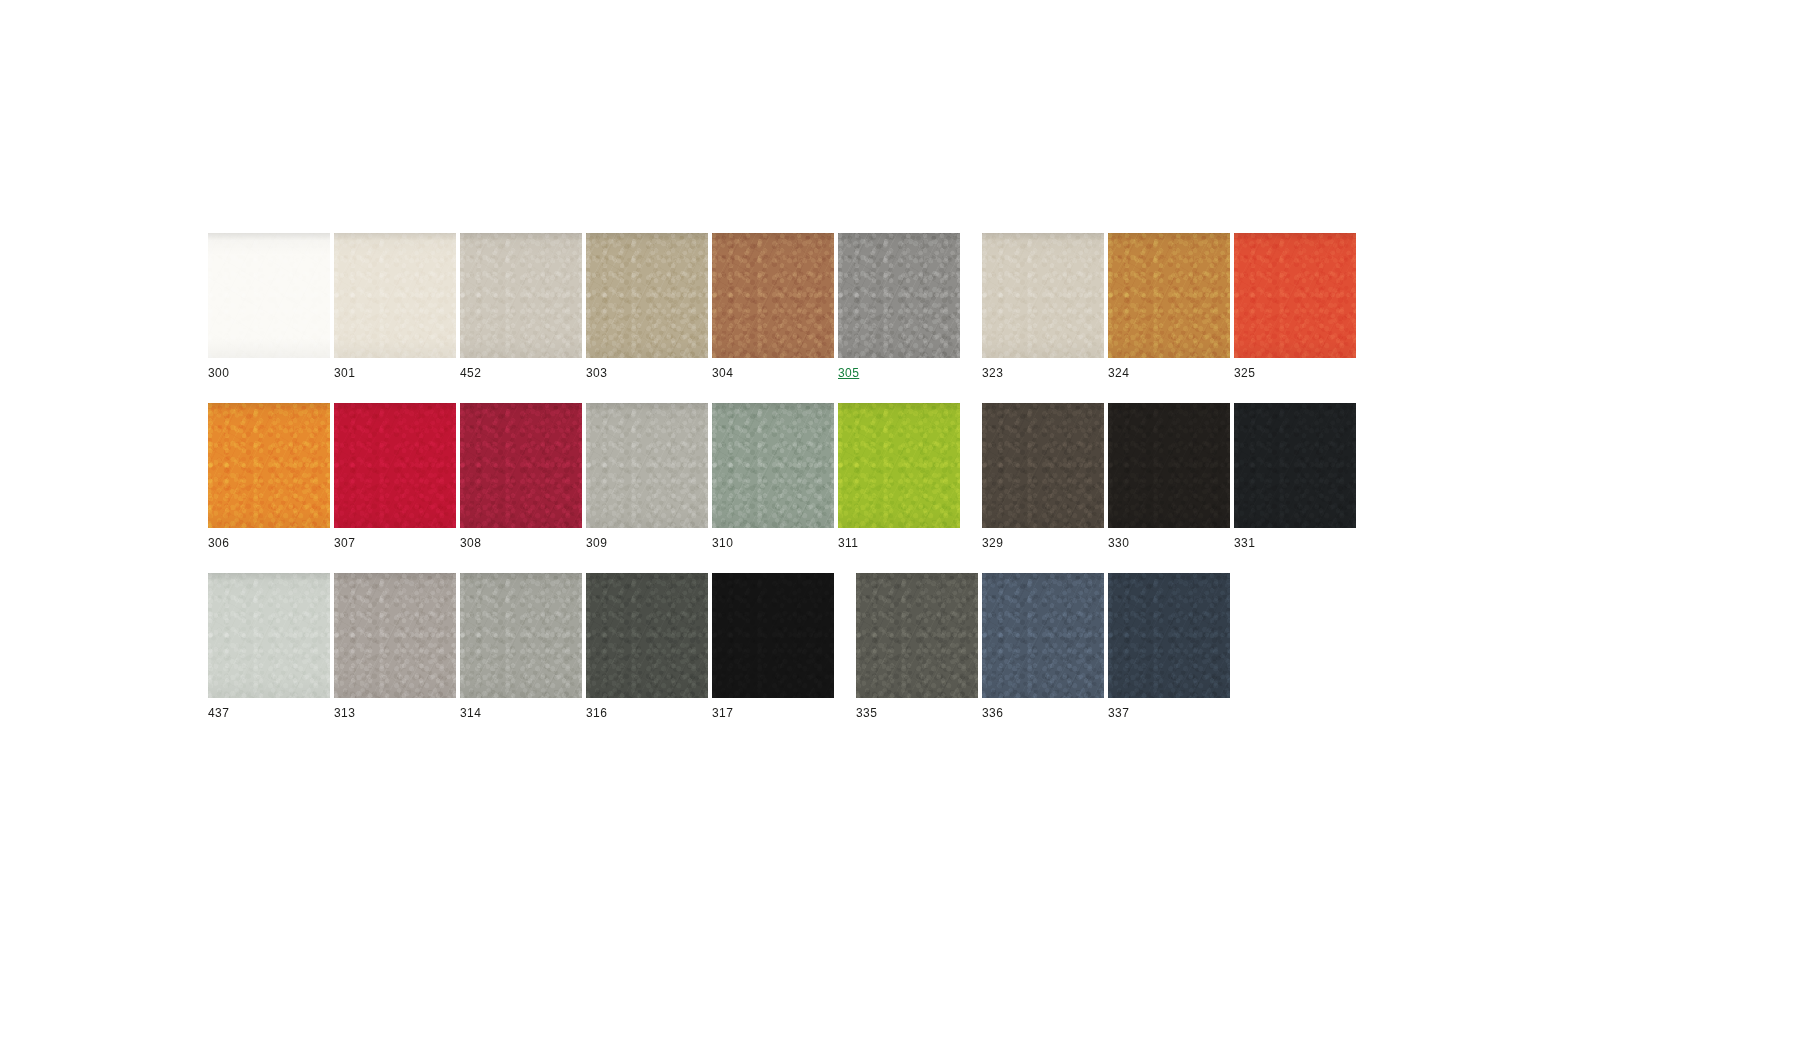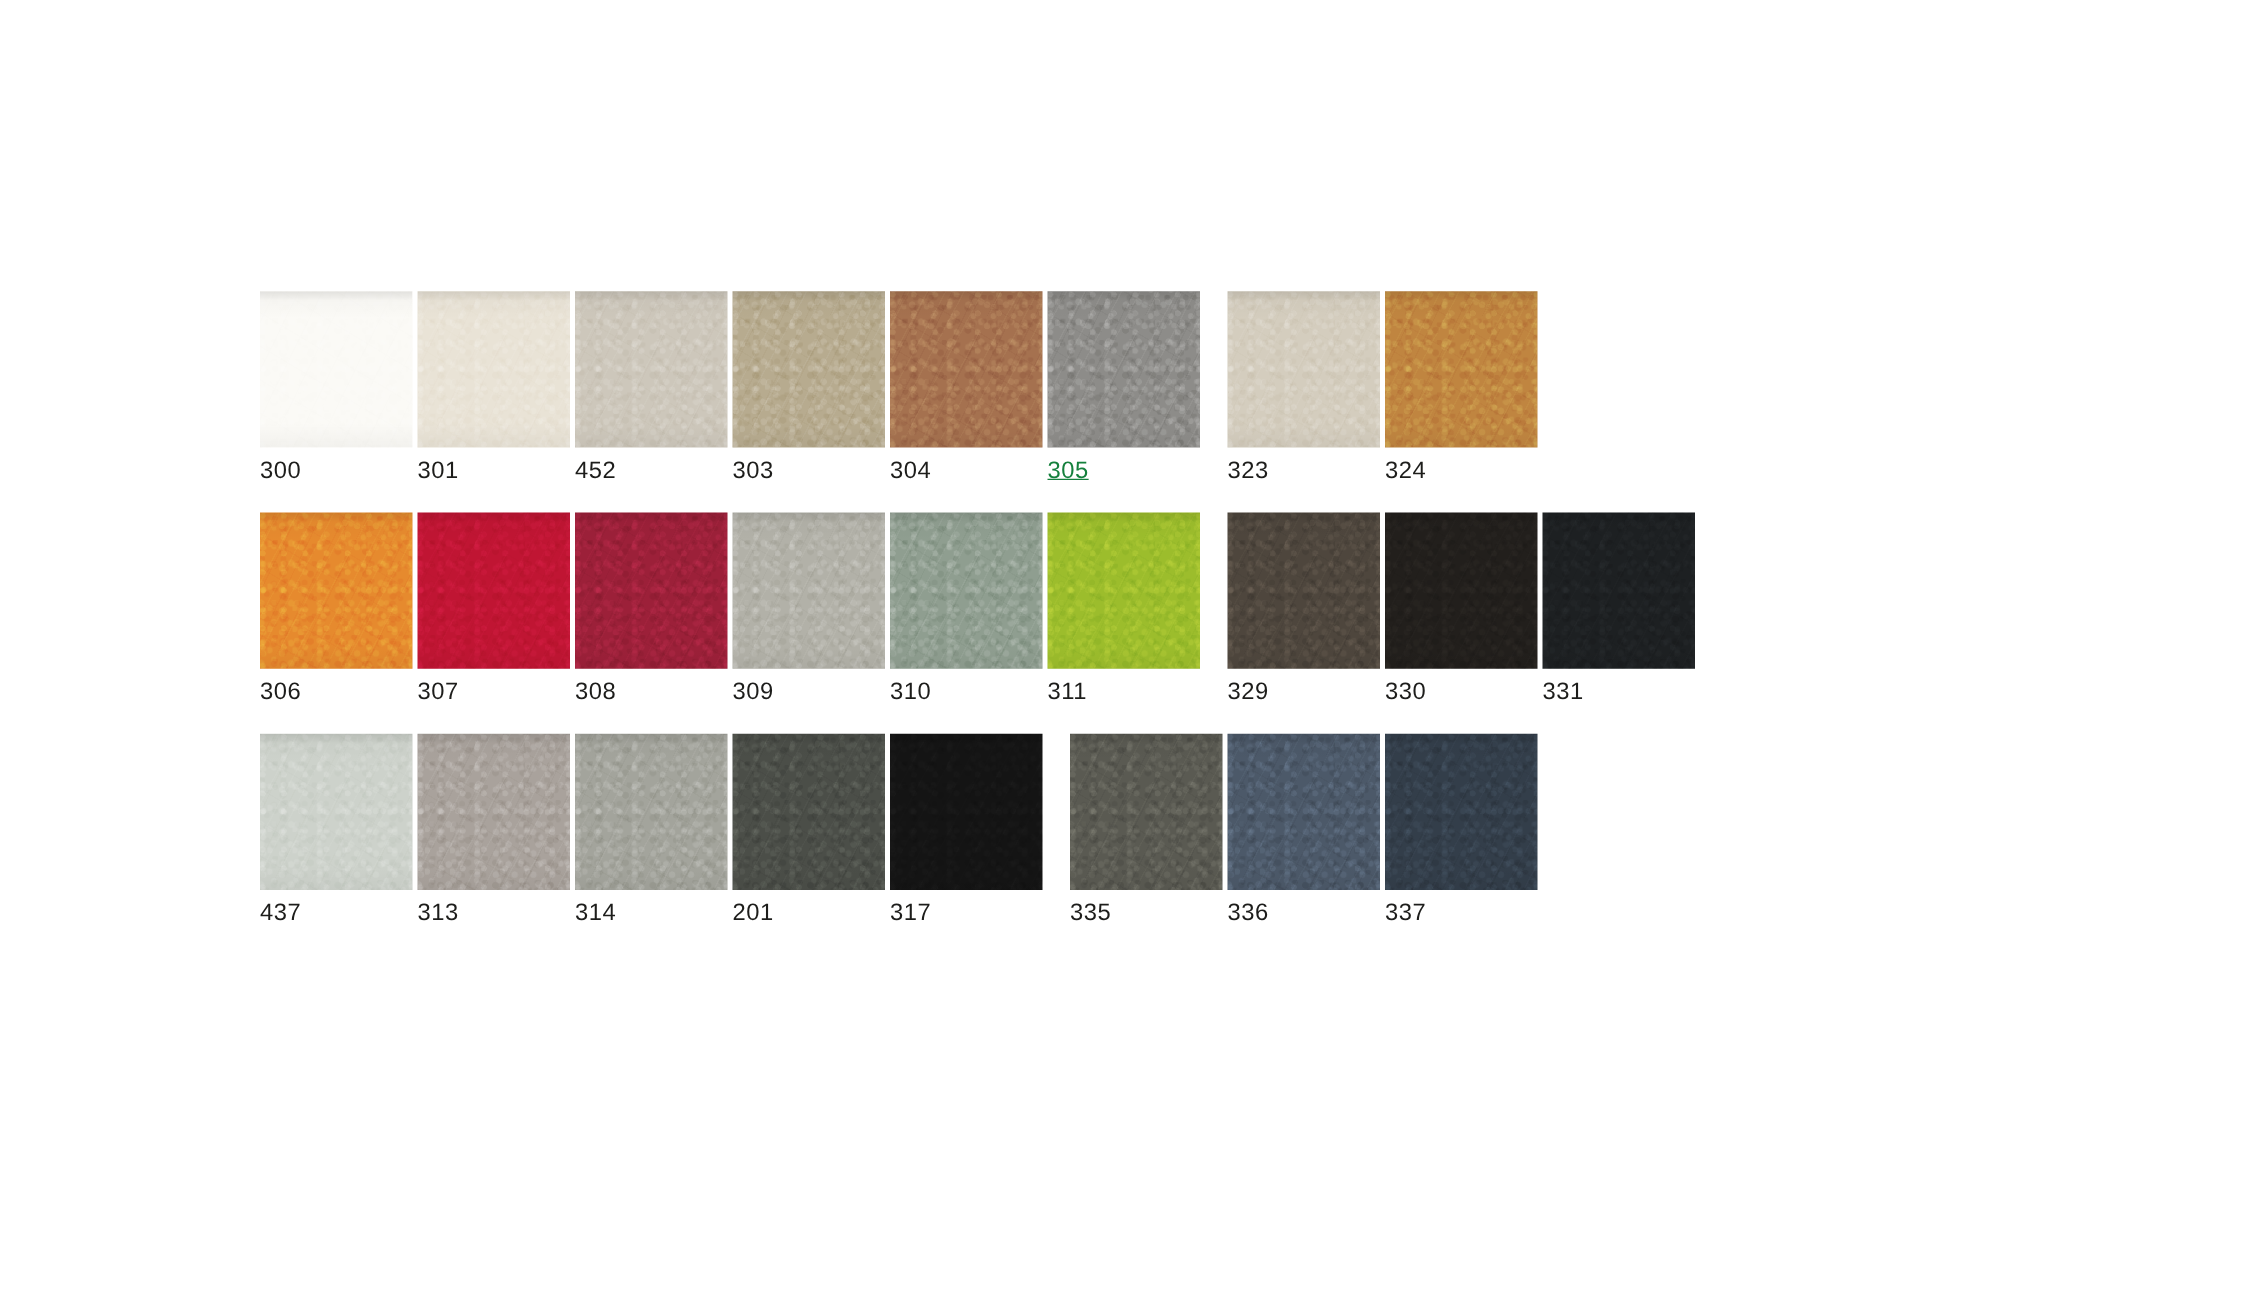--- a/index.html
+++ b/index.html
@@ -93,21 +93,21 @@
                 rgba(0,0,0,.10) 0%,
                 rgba(0,0,0,.02) 6%,
                 rgba(0,0,0,0)   18%,
                 rgba(0,0,0,0)   84%,
                 rgba(0,0,0,.035) 100%);
   }
 
   .swatch-label {
     margin-top: 9px;
     font-family: "Liberation Sans", sans-serif;
-    font-size: 19px;
+    font-size: 12px;
     font-weight: 400;
     letter-spacing: .4px;
     color: #1d1d1b;
     line-height: 1;
     white-space: nowrap;
   }
 </style>
 </head>
 <body style="background: rgb(255, 255, 255);">
 
@@ -170,20 +170,28 @@
         <div class="swatch-label" style="color: rgb(29, 29, 27);">323</div>
       </div>
       <div class="swatch-cell">
         <div class="swatch-chip" style="background-color: rgb(192, 133, 64);">
           <div class="grain"></div>
           <div class="creases"></div>
           <div class="shade"></div>
         </div>
         <div class="swatch-label" style="color: rgb(29, 29, 27);">324</div>
       </div>
+      <div class="swatch-cell">
+        <div class="swatch-chip" style="background-color: rgb(224, 78, 52);">
+          <div class="grain"></div>
+          <div class="creases"></div>
+          <div class="shade"></div>
+        </div>
+        <div class="swatch-label" style="color: rgb(29, 29, 27);">325</div>
+      </div>
     </div>
     <div class="swatch-row">
       <div class="swatch-cell">
         <div class="swatch-chip" style="background-color: rgb(230, 138, 46);">
           <div class="grain"></div>
           <div class="creases"></div>
           <div class="shade"></div>
         </div>
         <div class="swatch-label" style="color: rgb(29, 29, 27);">306</div>
       </div>
@@ -276,21 +284,21 @@
           <div class="shade"></div>
         </div>
         <div class="swatch-label" style="color: rgb(29, 29, 27);">314</div>
       </div>
       <div class="swatch-cell">
         <div class="swatch-chip" style="background-color: rgb(75, 78, 72);">
           <div class="grain"></div>
           <div class="creases"></div>
           <div class="shade"></div>
         </div>
-        <div class="swatch-label" style="color: rgb(29, 29, 27);">201</div>
+        <div class="swatch-label" style="color: rgb(29, 29, 27);">316</div>
       </div>
       <div class="swatch-cell group-break">
         <div class="swatch-chip" style="background-color: rgb(20, 20, 20);">
           <div class="grain"></div>
           <div class="creases"></div>
           <div class="shade"></div>
         </div>
         <div class="swatch-label" style="color: rgb(29, 29, 27);">317</div>
       </div>
       <div class="swatch-cell">

